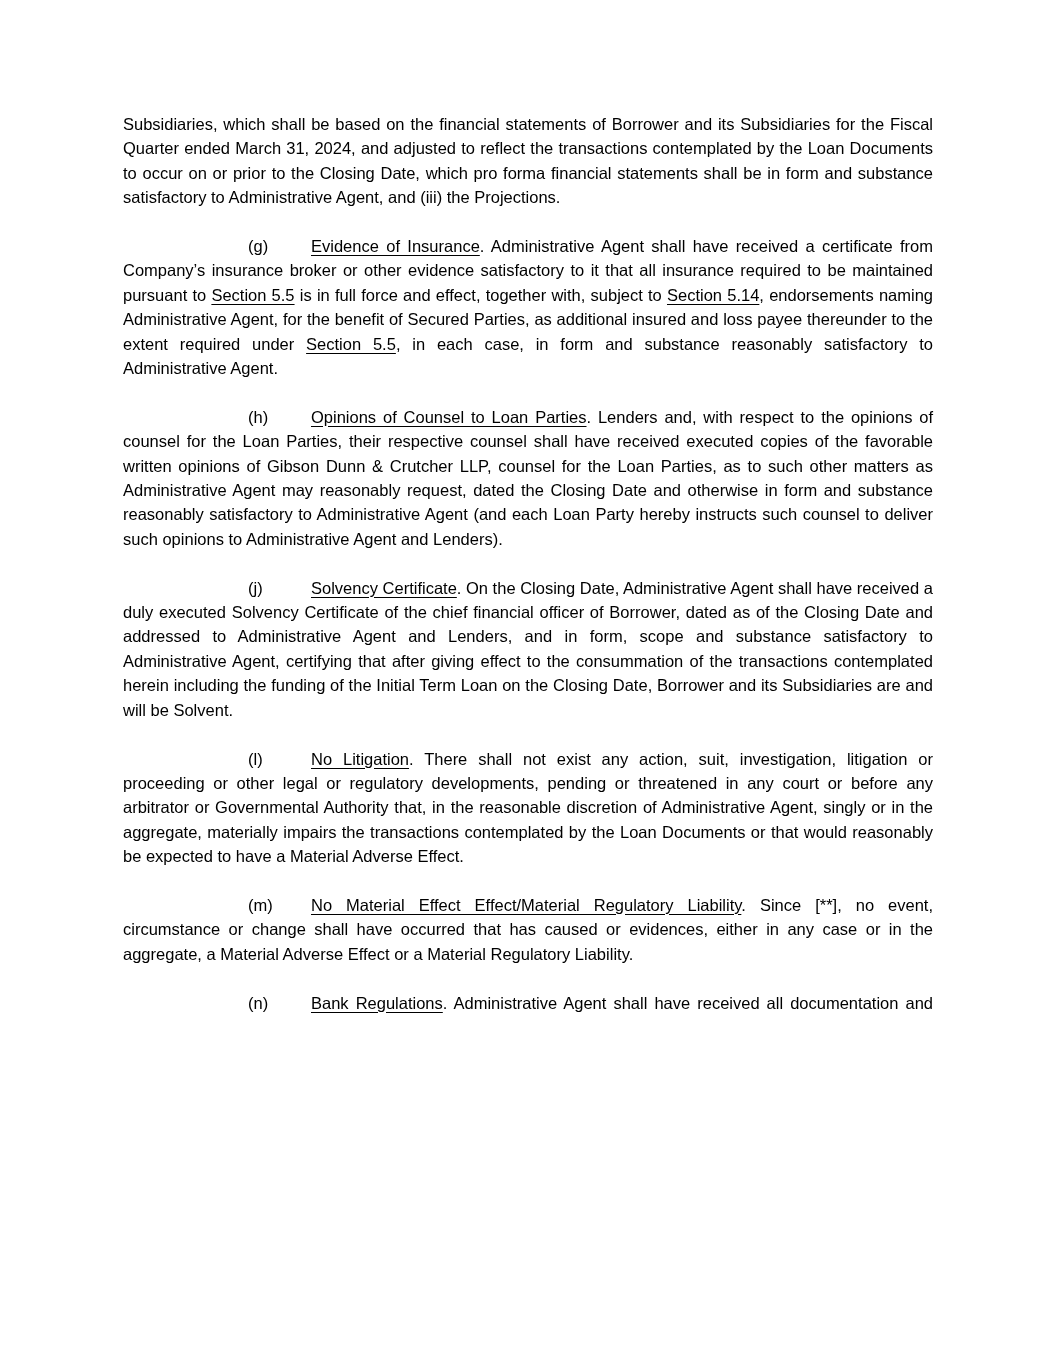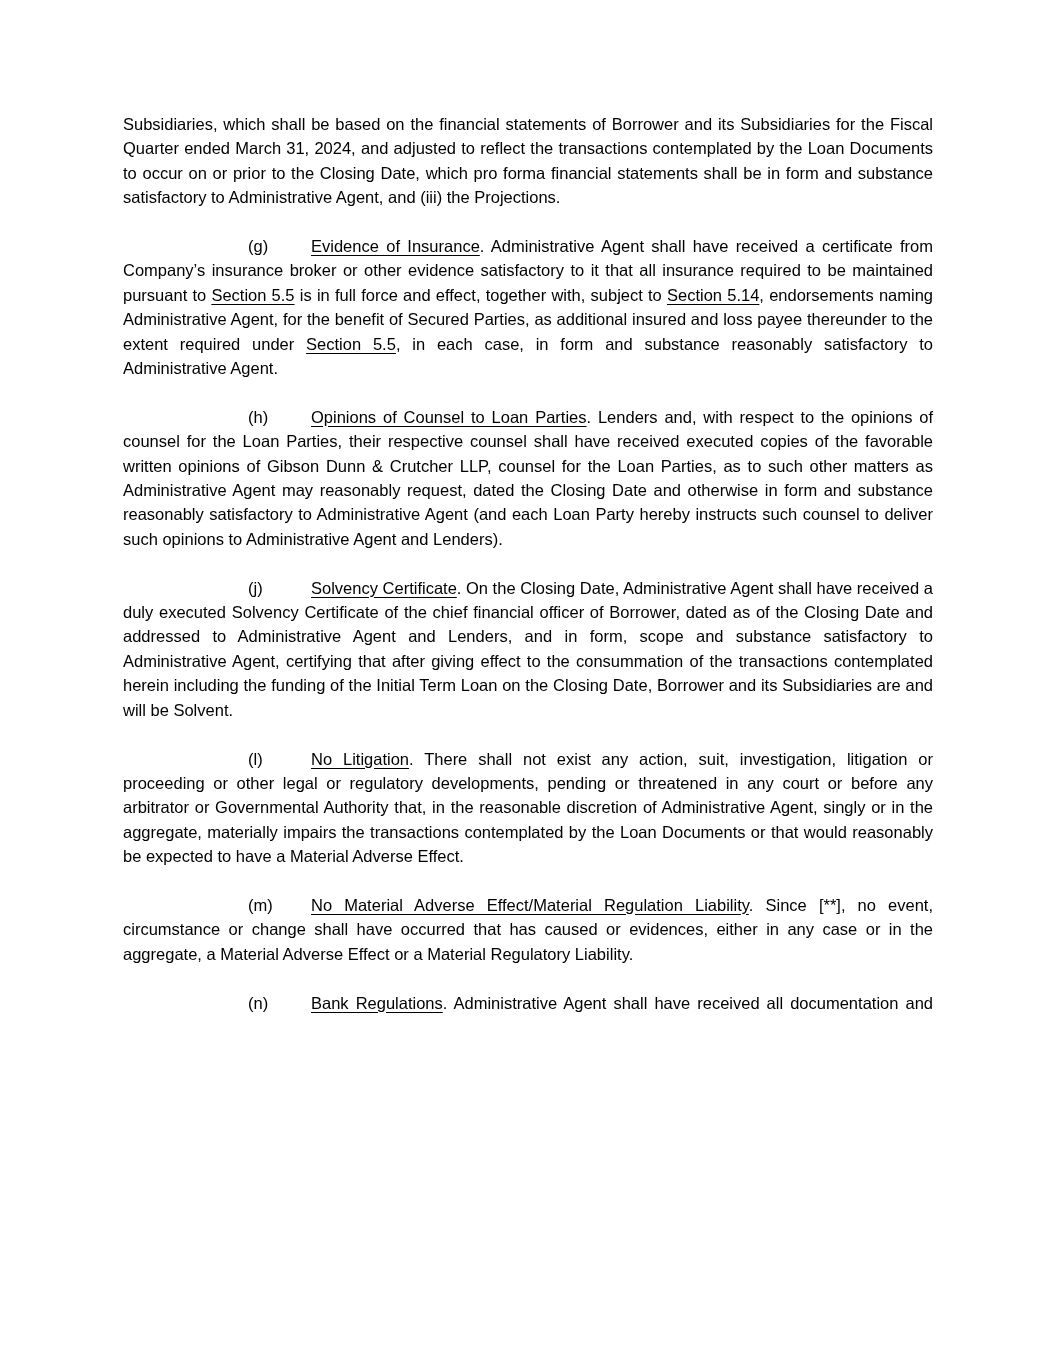--- a/index.html
+++ b/index.html
@@ -51,17 +51,17 @@
 </head>
 <body>
 
 <div class="page">
   <div>
       <p class="para"><span>Subsidiaries, which shall be based on the financial statements of Borrower and its Subsidiaries for the Fiscal Quarter ended March 31, 2024, and adjusted to reflect the transactions contemplated by the Loan Documents to occur on or prior to the Closing Date, which pro forma financial statements shall be in form and substance satisfactory to Administrative Agent, and (iii) the Projections.</span></p>
       <p class="para indent"><span class="label">(g)</span><span class="u">Evidence of Insurance</span><span>. Administrative Agent shall have received a certificate from Company’s insurance broker or other evidence satisfactory to it that all insurance required to be maintained pursuant to </span><span class="u">Section 5.5</span><span> is in full force and effect, together with, subject to </span><span class="u">Section 5.14</span><span>, endorsements naming Administrative Agent, for the benefit of Secured Parties, as additional insured and loss payee thereunder to the extent required under </span><span class="u">Section 5.5</span><span>, in each case, in form and substance reasonably satisfactory to Administrative Agent.</span></p>
       <p class="para indent"><span class="label">(h)</span><span class="u">Opinions of Counsel to Loan Parties</span><span>. Lenders and, with respect to the opinions of counsel for the Loan Parties, their respective counsel shall have received executed copies of the favorable written opinions of Gibson Dunn &amp; Crutcher LLP, counsel for the Loan Parties, as to such other matters as Administrative Agent may reasonably request, dated the Closing Date and otherwise in form and substance reasonably satisfactory to Administrative Agent (and each Loan Party hereby instructs such counsel to deliver such opinions to Administrative Agent and Lenders).</span></p>
       <p class="para indent"><span class="label">(j)</span><span class="u">Solvency Certificate</span><span>. On the Closing Date, Administrative Agent shall have received a duly executed Solvency Certificate of the chief financial officer of Borrower, dated as of the Closing Date and addressed to Administrative Agent and Lenders, and in form, scope and substance satisfactory to Administrative Agent, certifying that after giving effect to the consummation of the transactions contemplated herein including the funding of the Initial Term Loan on the Closing Date, Borrower and its Subsidiaries are and will be Solvent.</span></p>
       <p class="para indent"><span class="label">(l)</span><span class="u">No Litigation</span><span>. There shall not exist any action, suit, investigation, litigation or proceeding or other legal or regulatory developments, pending or threatened in any court or before any arbitrator or Governmental Authority that, in the reasonable discretion of Administrative Agent, singly or in the aggregate, materially impairs the transactions contemplated by the Loan Documents or that would reasonably be expected to have a Material Adverse Effect.</span></p>
-      <p class="para indent"><span class="label">(m)</span><span class="u">No Material Adverse Effect/Material Regulation Liability</span><span>. Since [**], no event, circumstance or change shall have occurred that has caused or evidences, either in any case or in the aggregate, a Material Adverse Effect or a Material Regulatory Liability.</span></p>
+      <p class="para indent"><span class="label">(m)</span><span class="u">No Material Effect Effect/Material Regulatory Liability</span><span>. Since [**], no event, circumstance or change shall have occurred that has caused or evidences, either in any case or in the aggregate, a Material Adverse Effect or a Material Regulatory Liability.</span></p>
       <p class="para indent"><span class="label">(n)</span><span class="u">Bank Regulations</span><span>. Administrative Agent shall have received all documentation and other information reasonably requested that is required by bank regulatory authorities under applicable “know-your-customer” and anti-money laundering rules and regulations, including the Patriot Act and the Beneficial Ownership Regulation, and all such documentation (including the Beneficial Ownership Certification) and other information shall be in form and substance reasonably satisfactory to Administrative Agent.</span></p>
     </div>
   <div class="page-number">- 71 -</div>
 </div>
 
 </body></html>

